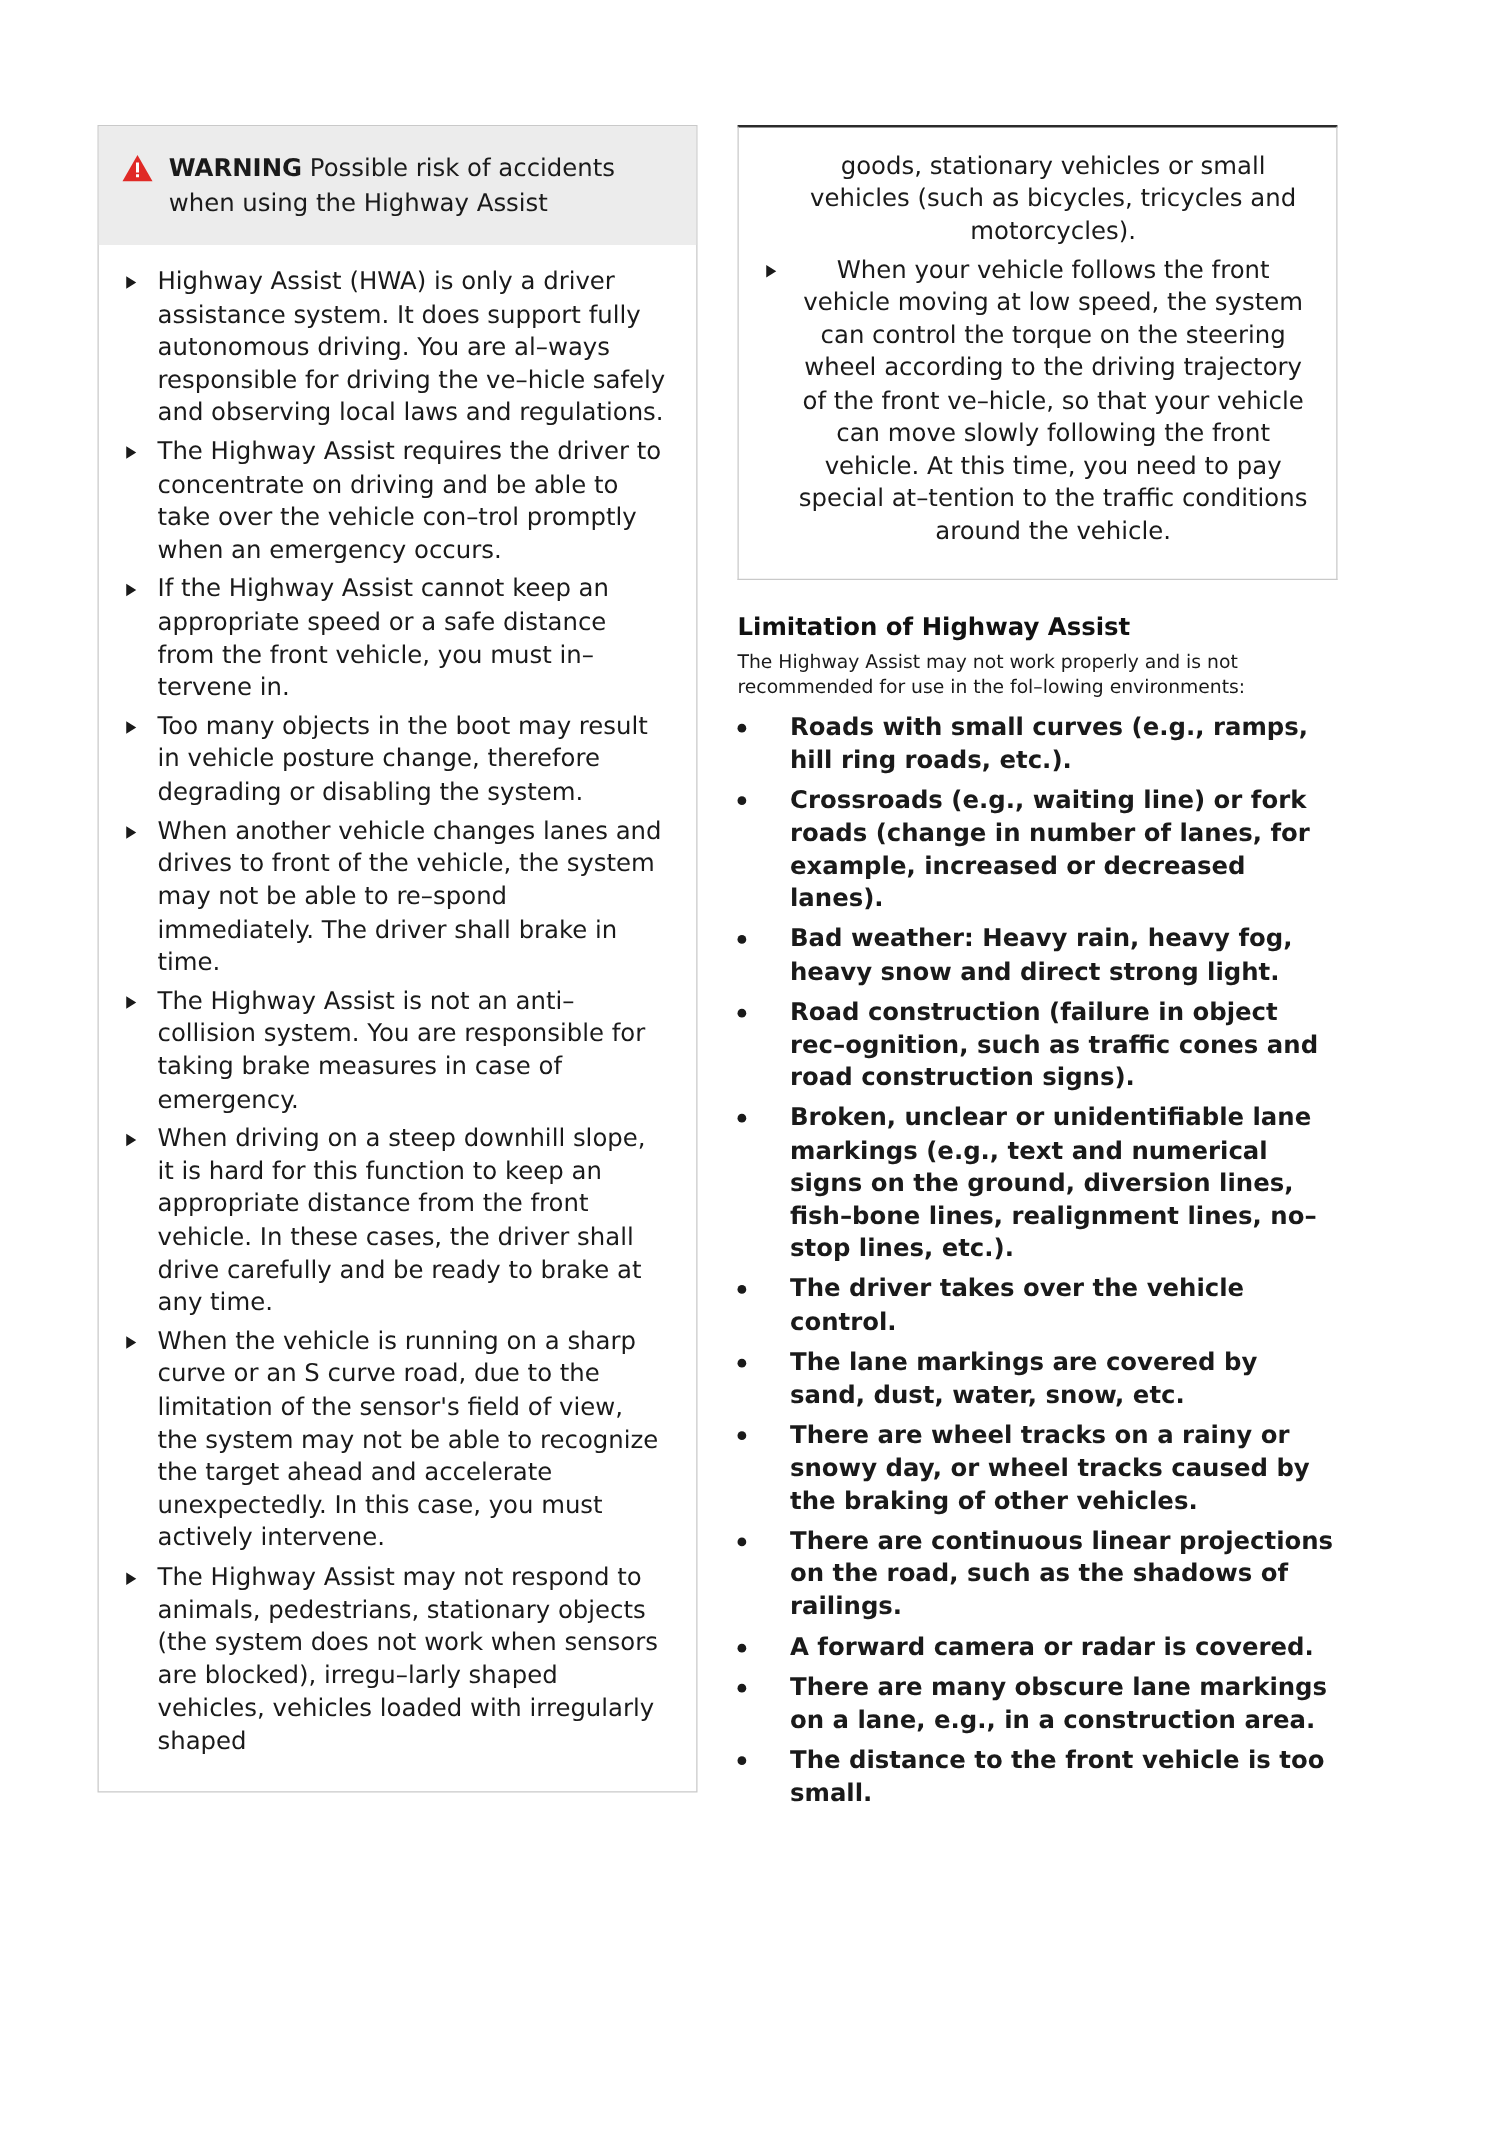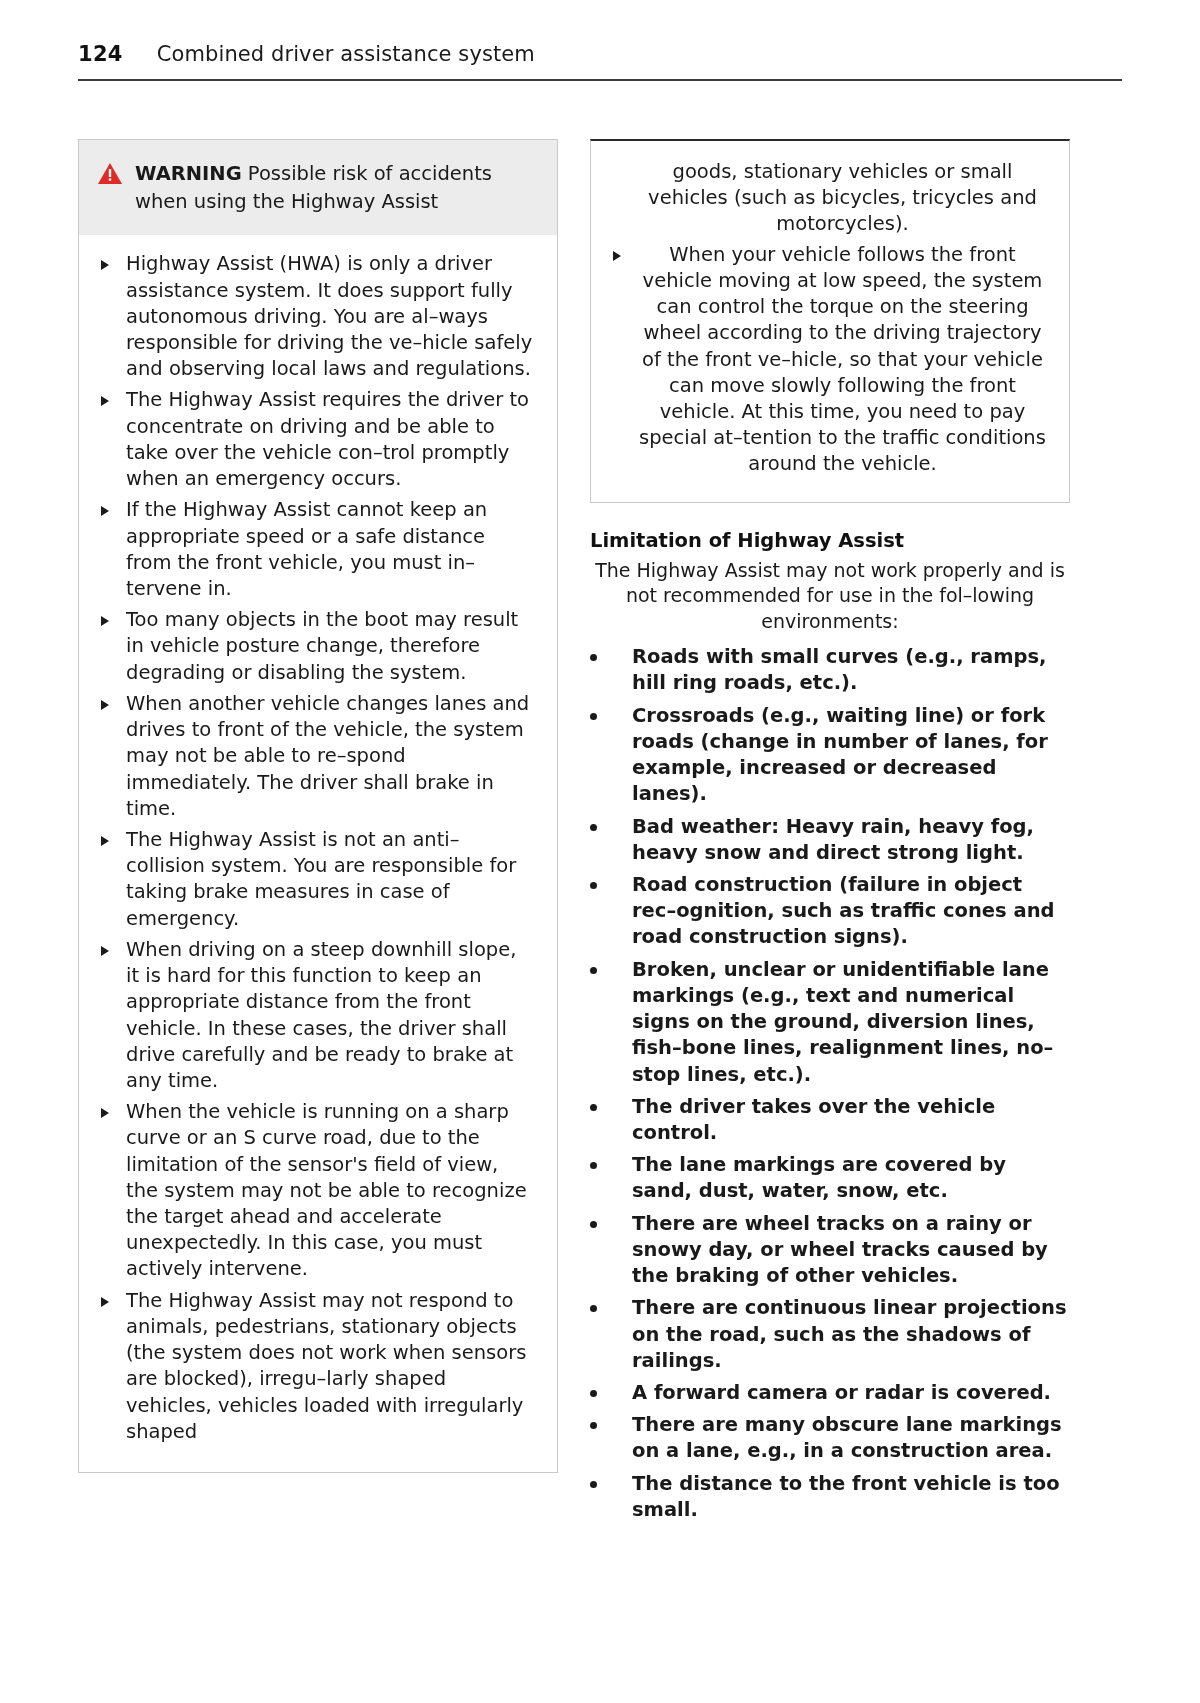--- a/index.html
+++ b/index.html
@@ -118,25 +118,24 @@
   }
   .cont-list li .text { flex: 1; }
 
   .section-title {
     font-size: 19.5px;
     font-weight: bold;
     margin: 26px 0 6px 0;
     color: #111;
   }
   .body-para {
-    font-size: 19px;
+    font-size: 15px;
     line-height: 1.345;
     margin: 0 0 10px 0;
     color: #1a1a1a;
-    text-align: center;
   }
   .dot-list {
     margin: 0;
     padding: 0;
     list-style: none;
   }
   .dot-list li {
     display: flex;
     gap: 30px;
     font-size: 19.5px;
@@ -158,24 +157,20 @@
     background: #1a1a1a;
   }
   .dot-list li .text { flex: 1; }
   .warn-list li .text { flex: 1; }
 </style>
 </head>
 <body>
 
 <div class="page">
 
-  <div class="header">
-    <span class="page-number">124</span>
-    <span class="header-title">Combined driver assistance system</span>
-  </div>
 
   <div class="columns">
 
     <div class="col">
       <div class="warning-box">
         <div class="warning-head">
           <span class="warn-triangle">
             <svg width="26" height="24" viewBox="0 0 26 24">
               <path d="M13 1 L25 22 L1 22 Z" fill="#e02a26"></path>
               <rect x="11.8" y="7" width="2.4" height="8" fill="#ffffff"></rect>

